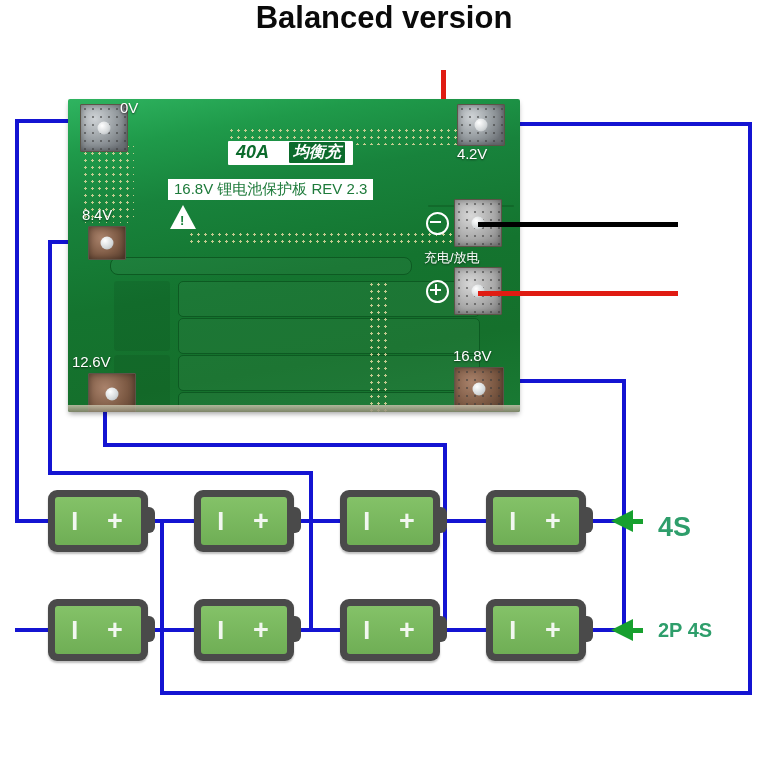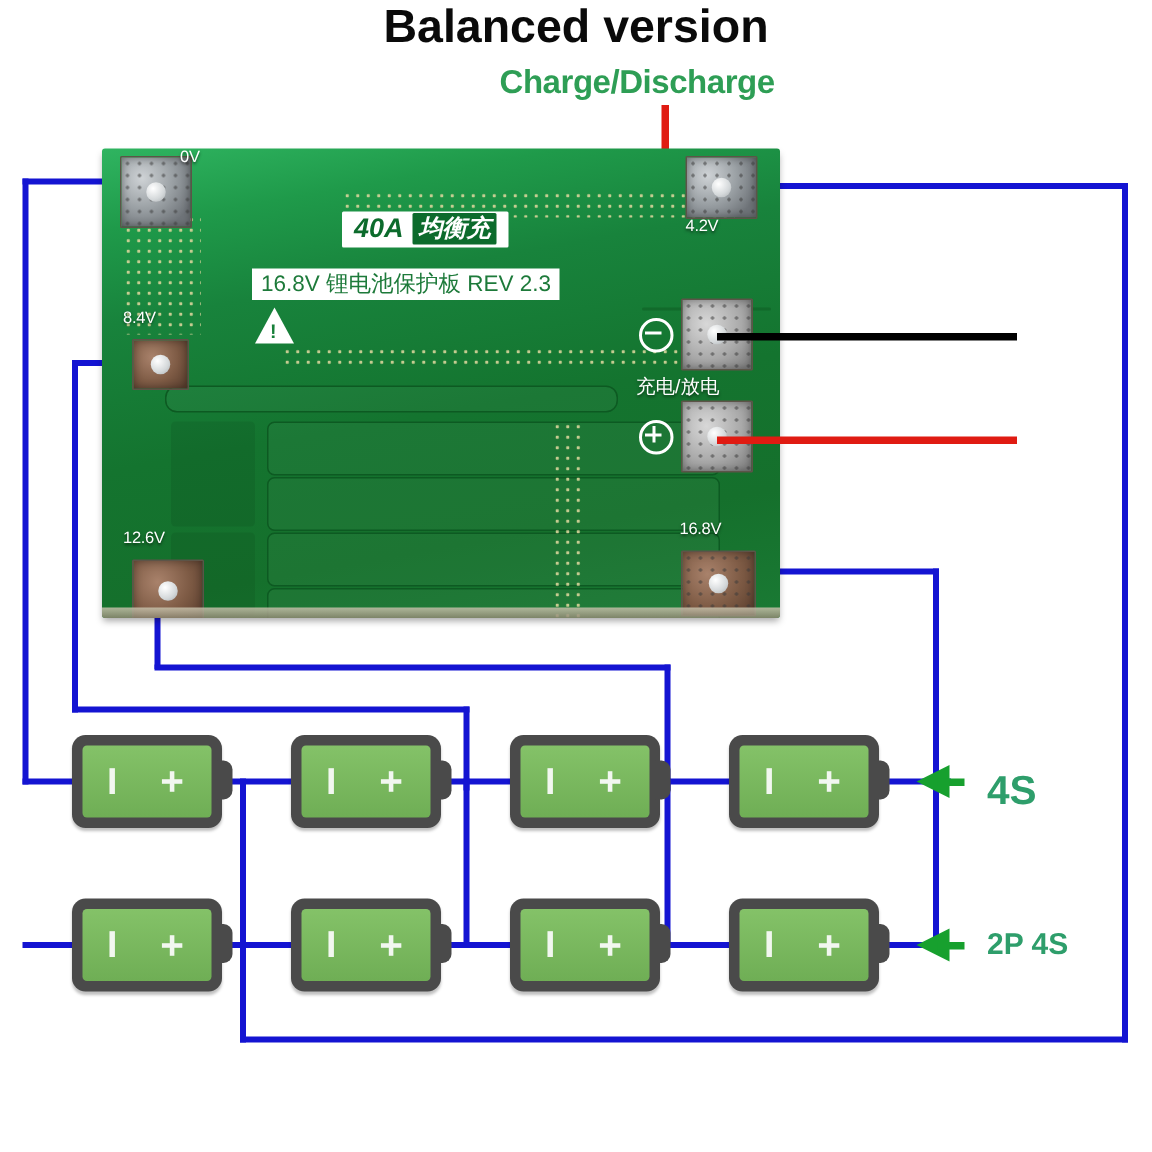--- a/index.html
+++ b/index.html
@@ -41,33 +41,33 @@
       radial-gradient(circle at 35% 35%,#a9826b,#7d5a44 55%,#5e4231 90%);}
   .pad.gry{background:
       radial-gradient(circle at 35% 35%,#d8d8d8,#a9a9a9 55%,#838383 90%);}
   .pad .hole{position:absolute;left:50%;top:50%;transform:translate(-50%,-50%);
        width:13px;height:13px;border-radius:50%;
        background:radial-gradient(circle at 35% 32%,#fff,#d4d8da 60%,#a8adb0);}
   .padgrid{position:absolute;left:0;top:0;right:0;bottom:0;
        background-image:radial-gradient(#3a3a3a 1px,transparent 1.2px);
        background-size:8px 8px;opacity:.55;}
 
-  .vlbl{position:absolute;color:#ffffff;font-size:11px;font-weight:400;
+  .vlbl{position:absolute;color:#ffffff;font-size:15px;font-weight:400;
         text-shadow:0 1px 2px rgba(0,0,0,.55);letter-spacing:-.2px;
         font-family:"Liberation Sans",sans-serif;white-space:nowrap;}
 
   .slot{position:absolute;border:1.5px solid #0d5a22;border-radius:5px;
         background:rgba(255,255,255,.035);}
   .dots{position:absolute;background-image:radial-gradient(#d8d49a 1.1px,transparent 1.3px);
         background-size:7px 7px;opacity:.9;}
   .mask{position:absolute;background:rgba(0,0,0,.07);border-radius:3px;}
 
   .silk40{position:absolute;left:160px;top:42px;background:#ffffff;color:#0c6b2c;
       font-style:italic;font-weight:700;font-size:18px;padding:1px 8px 2px 8px;
-      border-radius:1px;letter-spacing:0px;display:flex;gap:6px;}
+      border-radius:1px;letter-spacing:0px;display:flex;gap:20px;}
   .silk40 .cn{background:#0c6b2c;color:#fff;padding:0 4px;font-style:italic;
       font-weight:700;font-size:16px;border-radius:1px;}
   .silk168{position:absolute;left:100px;top:80px;background:#ffffff;color:#1d7a3a;
       font-size:15px;padding:1px 6px;white-space:nowrap;letter-spacing:0px;}
   .silkwarn{position:absolute;left:131px;top:108px;color:#ffffff;font-size:17px;
       font-weight:700;white-space:nowrap;text-shadow:0 1px 1px rgba(0,0,0,.3);}
   .tri{position:absolute;left:102px;top:106px;width:0;height:0;
       border-left:13px solid transparent;border-right:13px solid transparent;
       border-bottom:24px solid #ffffff;}
   .tri .bang{position:absolute;left:-3px;top:9px;color:#18803a;font-size:13px;
@@ -97,21 +97,20 @@
        border-right:22px solid #17a02e;}
   .arrow .tail{position:absolute;left:14px;top:-2px;width:18px;height:5px;
        background:#17a02e;}
 </style>
 </head>
 <body>
 
 <div id="stage">
 
   <div class="title">Balanced version</div>
-  <div class="lbl-charge">Charge/Discharge</div>
 
   <div class="wr" style="left:441px;top:70px;width:5px;height:230px;"></div>
 
   <div class="w" style="left:15px;top:119px;width:90px;height:4px;"></div>
   <div class="w" style="left:15px;top:119px;width:4px;height:404px;"></div>
   <div class="w" style="left:15px;top:519px;width:90px;height:4px;"></div>
   <div class="w" style="left:15px;top:628px;width:90px;height:4px;"></div>
 
   <div class="w" style="left:48px;top:240px;width:60px;height:4px;"></div>
   <div class="w" style="left:48px;top:240px;width:4px;height:235px;"></div>
@@ -167,21 +166,21 @@
       <div class="padgrid"></div>
       <div class="hole"></div>
     </div>
     <div class="vlbl" style="left:389px;top:46px;">4.2V</div>
 
     <div class="vlbl" style="left:14px;top:107px;text-align:right;">8.4V</div>
     <div class="pad cop" style="left:20px;top:127px;width:36px;height:32px;">
       <div class="hole"></div>
     </div>
 
-    <div class="vlbl" style="left:14px;top:254px;">12.6V</div>
+    <div class="vlbl" style="left:4px;top:254px;">12.6V</div>
     <div class="pad cop" style="left:20px;top:274px;width:46px;height:40px;">
       <div class="hole"></div>
     </div>
 
     <div class="vlbl" style="left:385px;top:248px;">16.8V</div>
     <div class="pad cop" style="left:386px;top:268px;width:48px;height:42px;">
       <div class="padgrid"></div>
       <div class="hole"></div>
     </div>
 

